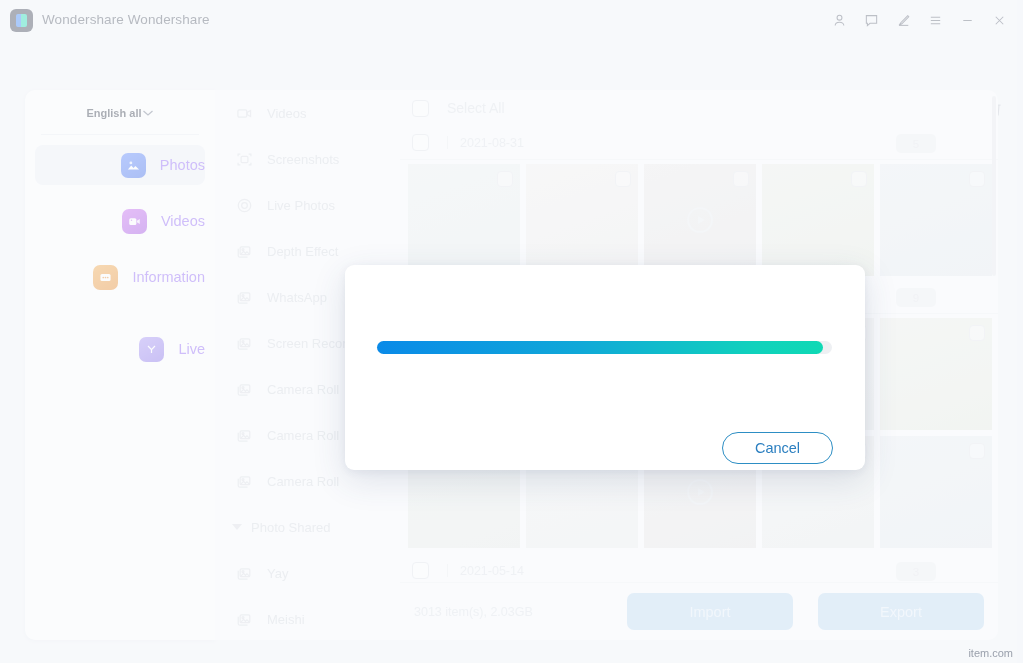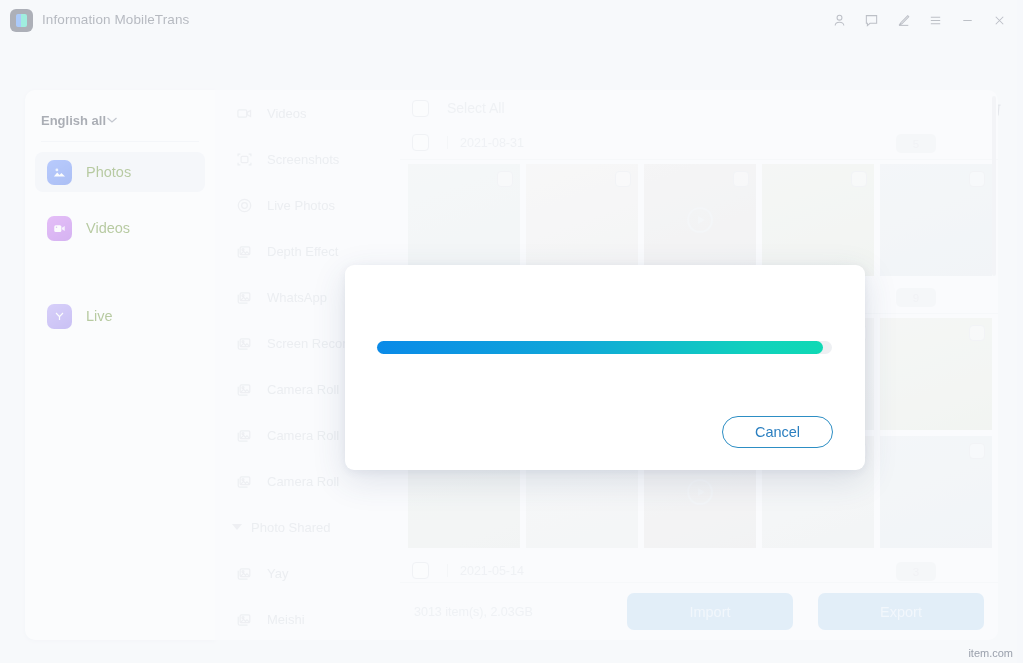--- a/index.html
+++ b/index.html
@@ -51,31 +51,31 @@
   .htool { width:22px;height:22px; display:flex;align-items:center;justify-content:center; color:#b3b8c4; }
 
   
   .sidebar {
     position:absolute; left:25px; top:90px;
     width:190px; height:550px;
     background:#ffffff; border-radius:10px 0 0 10px;
     box-shadow: 0 1px 4px rgba(40,50,80,.05);
   }
   .lang-sel {
-    position:relative; margin:15px 16px 0 16px; height:30px;
-    display:flex; align-items:center; justify-content:flex-start;
-    font-size:13px; color:#2c3242; font-weight:bold;
+    position:relative; margin:8px 16px 0 16px; height:30px;
+    display:flex; align-items:center; justify-content:center;
+    font-size:11px; color:#2c3242; font-weight:bold;
   }
   .lang-sel .chev { color:#6d7587; font-size:11px; font-weight:normal;}
   .lang-div { margin:6px 16px 0 16px; height:1px; background:#eceef3; }
   .nav { margin-top:10px; }
   .nav-item {
     display:flex; align-items:center; gap:14px;
     height:40px; margin:0 10px; padding-left:12px;
-    border-radius:8px; font-size:14.5px; color:#4d7c0f;
+    border-radius:8px; font-size:14.5px; color:#8b5cf6;justify-content:flex-end;
   }
   .nav-item.active { background:#eef1f8; }
   .nav-sp { height:16px; }
   .nicon { width:25px;height:25px;border-radius:7px; position:relative; flex:0 0 auto;
            display:flex;align-items:center;justify-content:center; }
   .ic-photos { background:linear-gradient(150deg,#4f7dff,#2f5fe8); }
   .ic-videos { background:linear-gradient(150deg,#c45cf0,#9a3fe0); }
   .ic-info   { background:linear-gradient(150deg,#f3a23c,#e8821d); }
   .ic-music  { background:linear-gradient(150deg,#3fc96a,#1da84a); }
   .ic-apps   { background:linear-gradient(150deg,#a18bf5,#7d63e8); }
@@ -166,37 +166,37 @@
   .modal-msg { position:absolute; left:36px; top:44px; font-size:14px; color:#3a404d; }
   .pbar-track {
     position:absolute; left:32px; top:76px; width:455px; height:13px;
     border-radius:7px; background:#eef0f3;
   }
   .pbar-fill {
     height:13px; border-radius:7px;
     background:linear-gradient(90deg,#0a8ae8 0%,#10a8d8 45%,#10d2bc 85%,#0fd9b5 100%);
   }
   .cancel-btn {
-    position:absolute; right:32px; bottom:22px; width:111px; height:32px;
+    position:absolute; right:32px; bottom:6px; width:111px; height:32px;
     border:1px solid #2d8ec4; border-radius:17px; background:#fff;
     color:#2b7fc0; font-size:14.5px; display:flex;align-items:center;justify-content:center;
   }
 
   .watermark { position:absolute; right:10px; bottom:4px; font-size:11px; color:#9aa0ac; }
 </style>
 </head>
 <body>
 
 <div id="app">
 
   <div class="titlebar">
     <div class="logo-box">
       <div class="logo-inner"></div>
     </div>
-    <div class="app-title">Information MobileTrans</div>
+    <div class="app-title">Wondershare Wondershare</div>
     <div class="win-ctrls">
       <div class="wc">
         <svg width="15" height="15" viewBox="0 0 16 16" fill="none" stroke="#5b6170" stroke-width="1.1">
           <circle cx="8" cy="5" r="2.6"></circle>
             <path d="M3.4 13.4c0-2.3 2-3.6 4.6-3.6s4.6 1.3 4.6 3.6"></path>
         </svg>
       </div>
       <div class="wc">
         <svg width="15" height="15" viewBox="0 0 16 16" fill="none" stroke="#5b6170" stroke-width="1.1">
           <path d="M2.5 2.8h11v8.2H6.4L3.6 13.5v-2.5H2.5z"></path>
@@ -279,20 +279,31 @@
           <svg width="15" height="15" viewBox="0 0 16 16">
               <rect x="2.4" y="4.4" width="7.6" height="7.2" rx="1.6" fill="#ffffff"></rect>
               <path d="M10.6 7.2l3-1.8v5.2l-3-1.8z" fill="#f0e4ff"></path>
               <circle cx="4.8" cy="6.7" r=".8" fill="#b06ae0"></circle>
             </svg>
         </span>
         <span>Videos</span>
       </div>
       <div class="nav-sp"></div>
 
+      <div class="nav-item">
+        <span class="nicon ic-info">
+          <svg width="15" height="15" viewBox="0 0 16 16">
+              <rect x="2.6" y="4.2" width="10.8" height="7.6" rx="1.6" fill="#ffffff"></rect>
+              <circle cx="5.6" cy="8" r=".9" fill="#e8821d"></circle>
+              <circle cx="8" cy="8" r=".9" fill="#e8821d"></circle>
+              <circle cx="10.4" cy="8" r=".9" fill="#e8821d"></circle>
+            </svg>
+        </span>
+        <span>Information</span>
+      </div>
       <div class="nav-sp"></div>
 
       <div class="nav-sp"></div>
 
       <div class="nav-item">
         <span class="nicon ic-apps">
           <svg width="15" height="15" viewBox="0 0 16 16" fill="none" stroke="#ffffff" stroke-width="1.3">
               <path d="M4.3 4.3L8 8.2l3.7-3.9M8 8.2v3.6"></path>
             </svg>
         </span>

